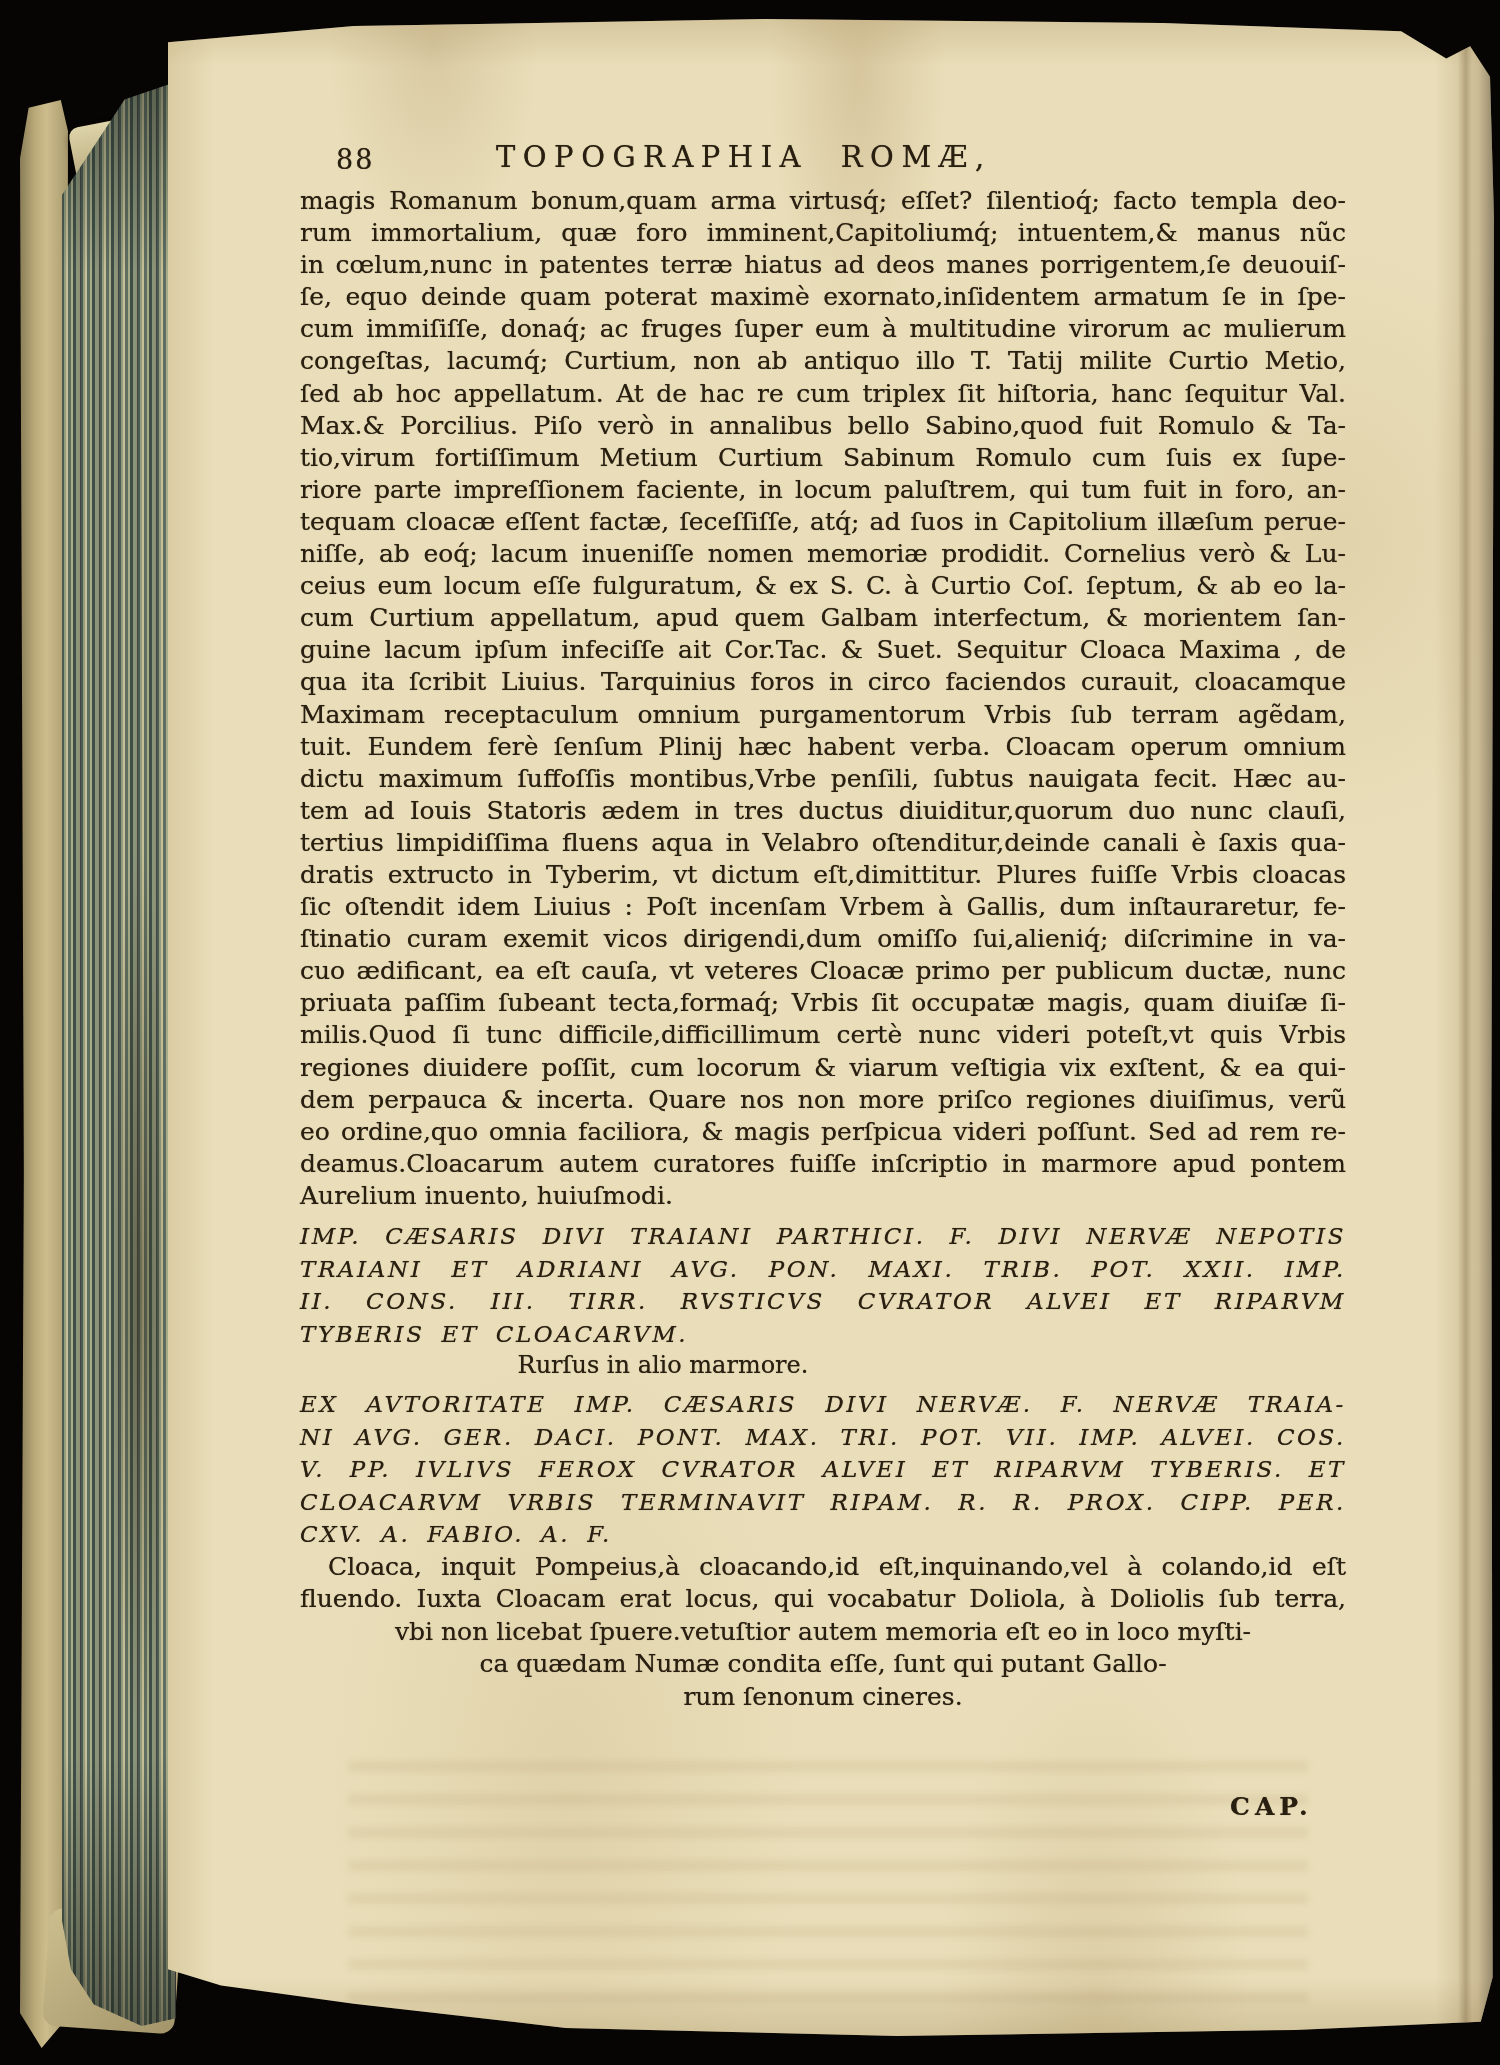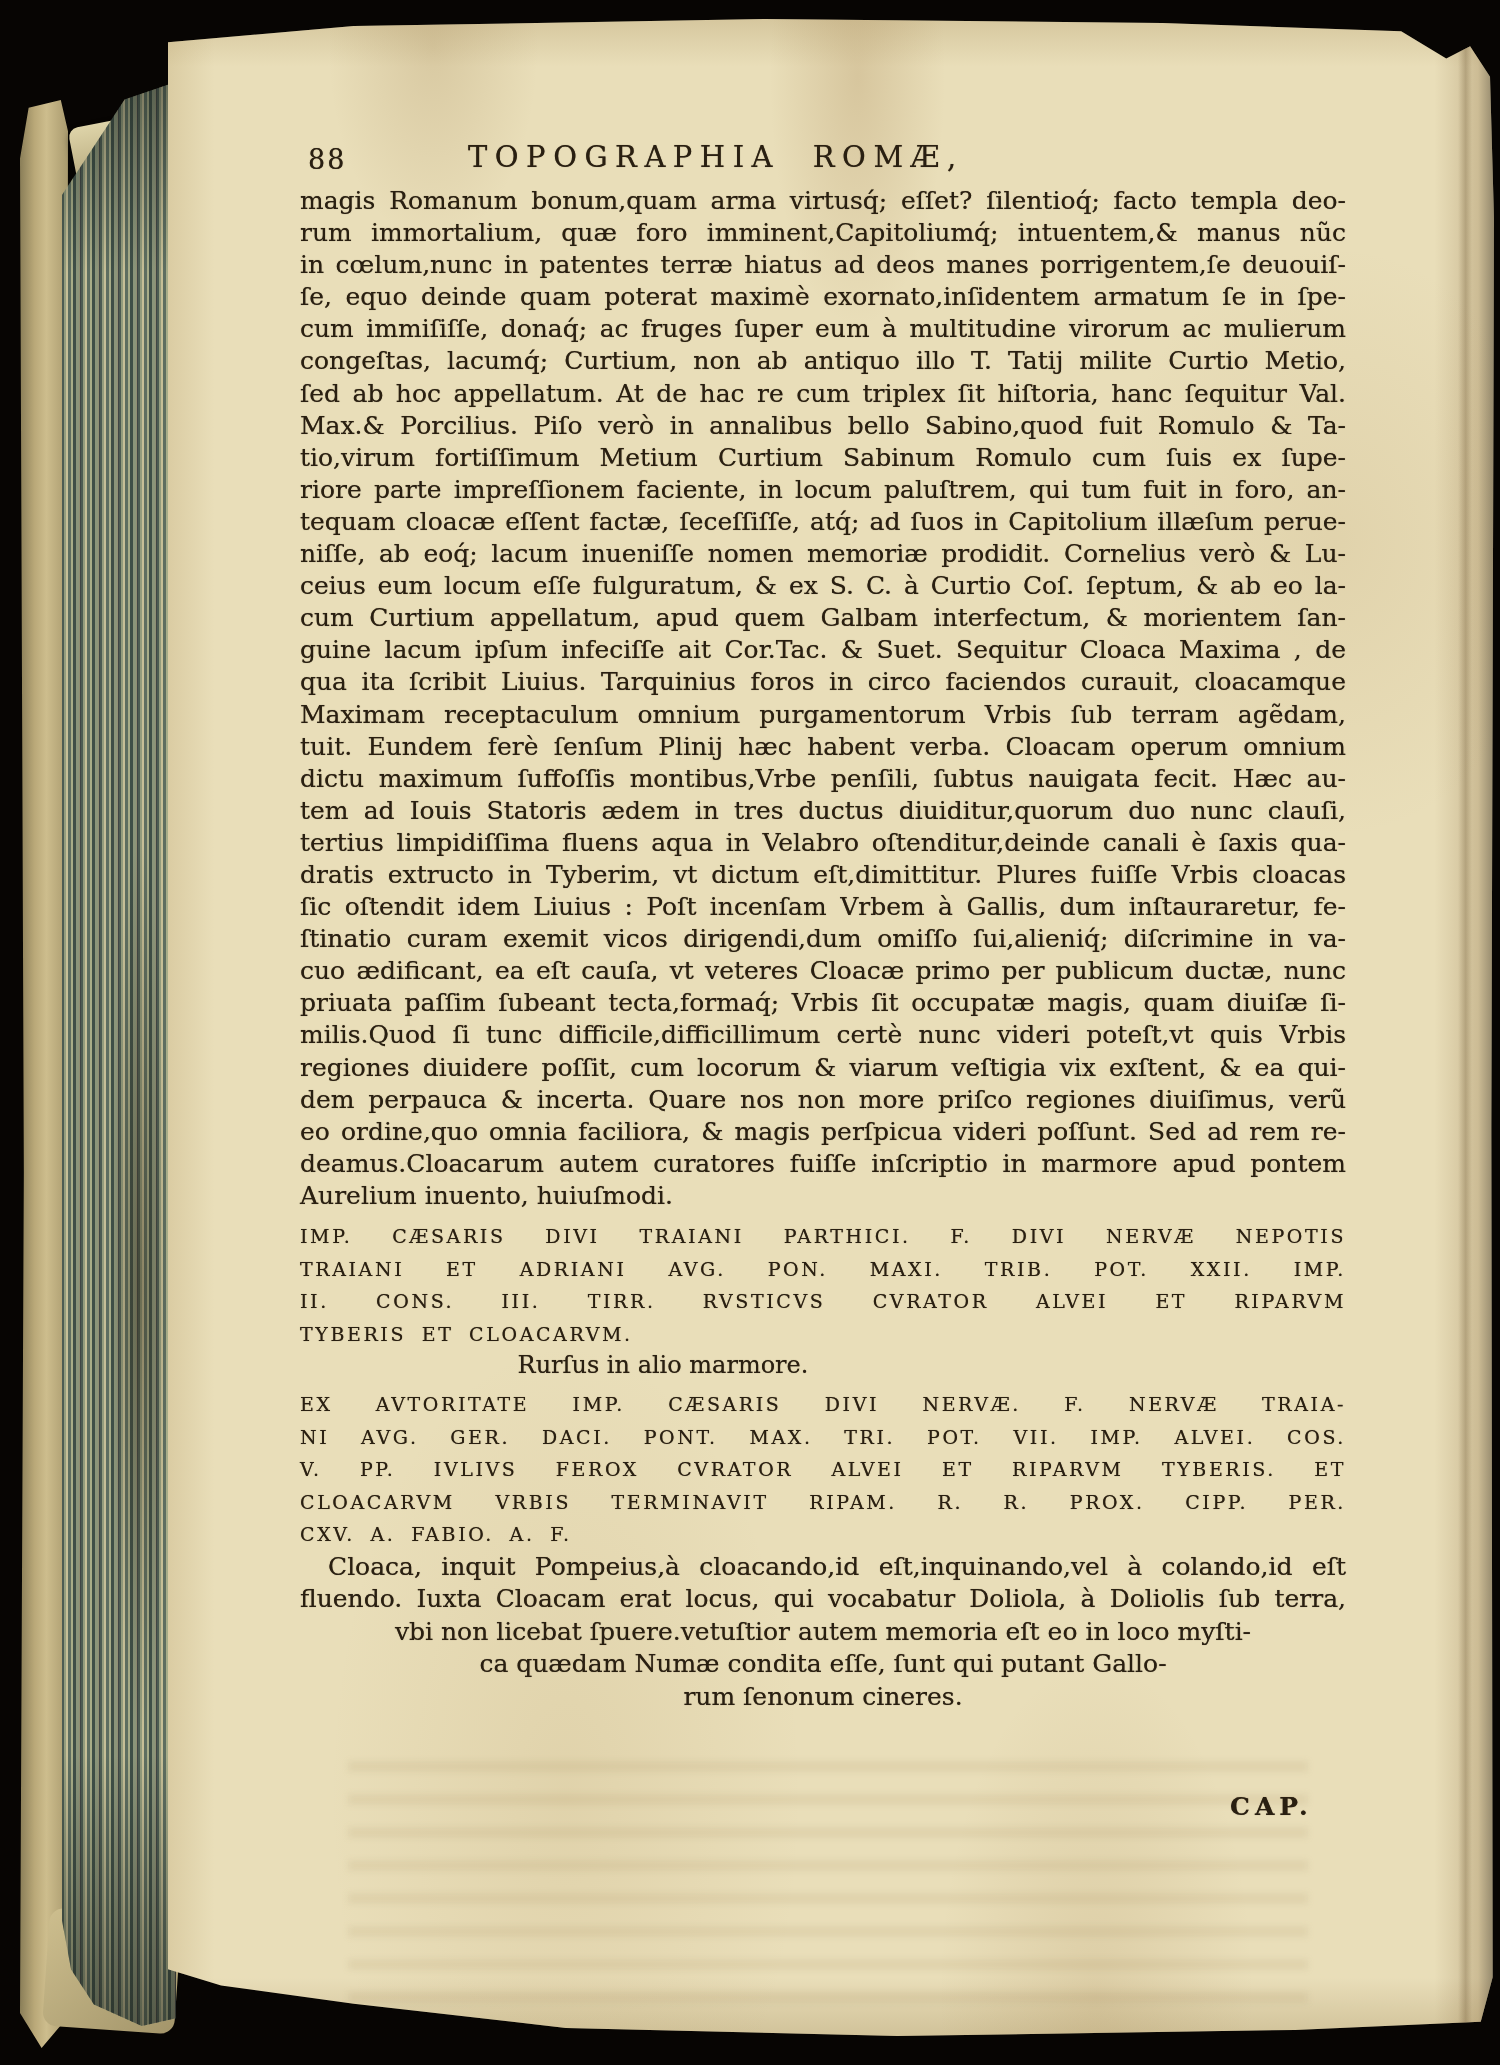--- a/index.html
+++ b/index.html
@@ -46,29 +46,29 @@
   .page::after{content:"";position:absolute;right:22px;top:0;width:14px;height:100%;
         background:linear-gradient(90deg, rgba(0,0,0,0), rgba(95,72,38,.28) 55%, rgba(0,0,0,0));}
   
   .ghost{position:absolute;left:180px;top:1745px;width:960px;height:250px;
          background:repeating-linear-gradient(180deg, rgba(146,120,72,.10) 0 11px, rgba(0,0,0,0) 11px 33px);
          filter:blur(3px);}
 
   .ink{color:#291f11;text-shadow:0 0 .7px rgba(48,34,16,.75);}
 
   .textcol{position:absolute;left:132px;top:124px;width:1046px;}
-  .header{position:relative;height:45px;}
+  .header{position:relative;height:45px;margin-left:28px;}
   .pagenum{position:absolute;left:8px;top:4px;font-size:27px;letter-spacing:2px;}
   .title{position:absolute;left:168px;top:0;font-size:29px;letter-spacing:7.5px;word-spacing:16px;white-space:nowrap;}
 
   .block .line{font-size:25px;line-height:32.1px;text-align:justify;text-align-last:justify;}
   .block .line:last-child{text-align-last:left;}
 
   .insc{margin-top:8px;}
-  .insc .line{font-size:19px;line-height:32.5px;letter-spacing:2.6px;word-spacing:7px;}
+  .insc .line{font-size:23px;line-height:32.5px;letter-spacing:2.6px;word-spacing:7px;font-style:italic;}
 
   .interlude{font-size:24px;line-height:30px;text-align:center;padding-right:320px;}
 
   .closing .line{line-height:32.6px;}
   .closing .line:first-child{text-indent:28px;}
   .closing .line:nth-child(n+3){text-align:center;text-align-last:center;}
 
   .catchword{position:absolute;left:1062px;top:1734px;font-size:25px;letter-spacing:5px;
              font-weight:600;margin-top:42px;}
 </style>

